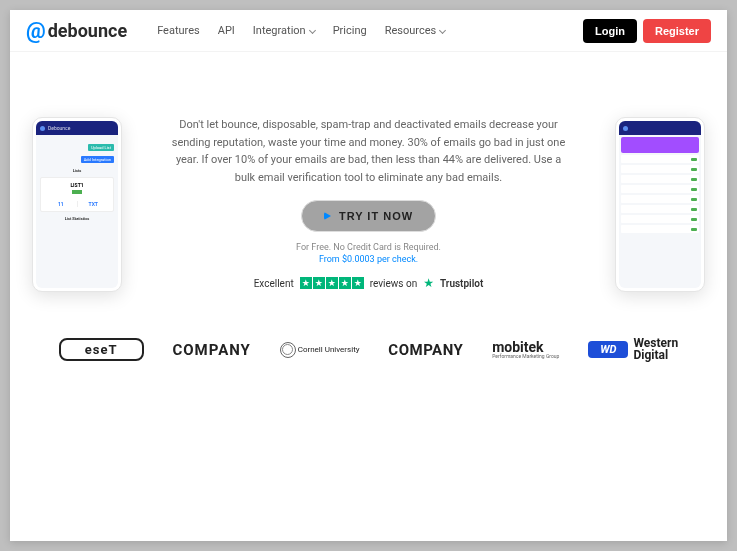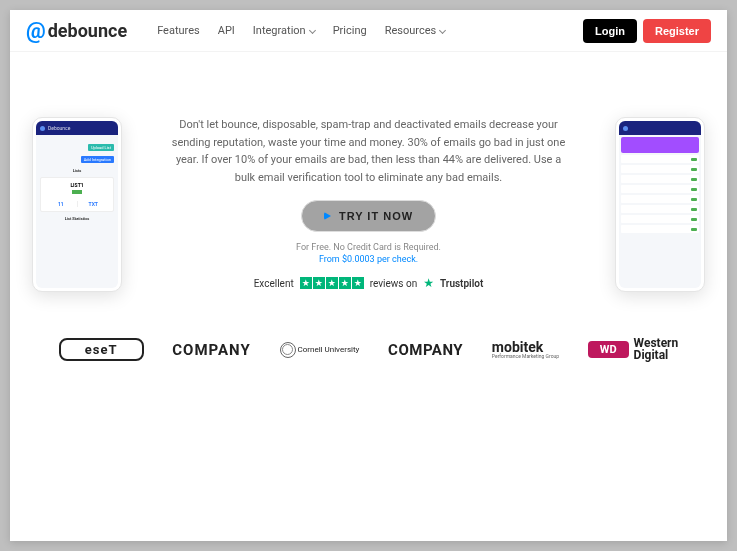--- a/index.html
+++ b/index.html
@@ -91,21 +91,21 @@
 .logo-item { color: #222; font-weight: 700; }
 .eset { border: 2px solid #222; border-radius: 8px; padding: 2px 24px; font-size: 13px; letter-spacing: 1px; }
 .siemens { font-size: 15px; letter-spacing: 1px; }
 .cornell { display: flex; align-items: center; gap: 2px; font-size: 8px; font-weight: 400; }
 .cornell-seal { width: 16px; height: 16px; border: 1px solid #666; border-radius: 50%; display: flex; align-items: center; justify-content: center; }
 .cornell-seal::after { content: ""; width: 9px; height: 9px; border: 1px solid #888; border-radius: 50%; }
 .samsung { font-size: 15px; letter-spacing: 0.5px; }
 .mobitek { font-size: 14px; line-height: 0.9; text-align: left; }
 .mobitek small { font-size: 5px; font-weight: 400; display: block; color: #666; }
 .wd { display: flex; align-items: center; gap: 5px; }
-.wd-box { background: #be185d; color: #fff; border-radius: 4px; padding: 2px 12px; font-size: 11px; }
+.wd-box { background: #1d4ed8; color: #fff; border-radius: 4px; padding: 2px 12px; font-size: 11px; font-style: italic; }
 .wd-text { font-size: 12px; line-height: 0.95; text-align: left; }
 </style>
 </head>
 <body>
 
 <div class="page">
 
   <header class="header">
     <div class="logo">
       <span class="at">@</span>

